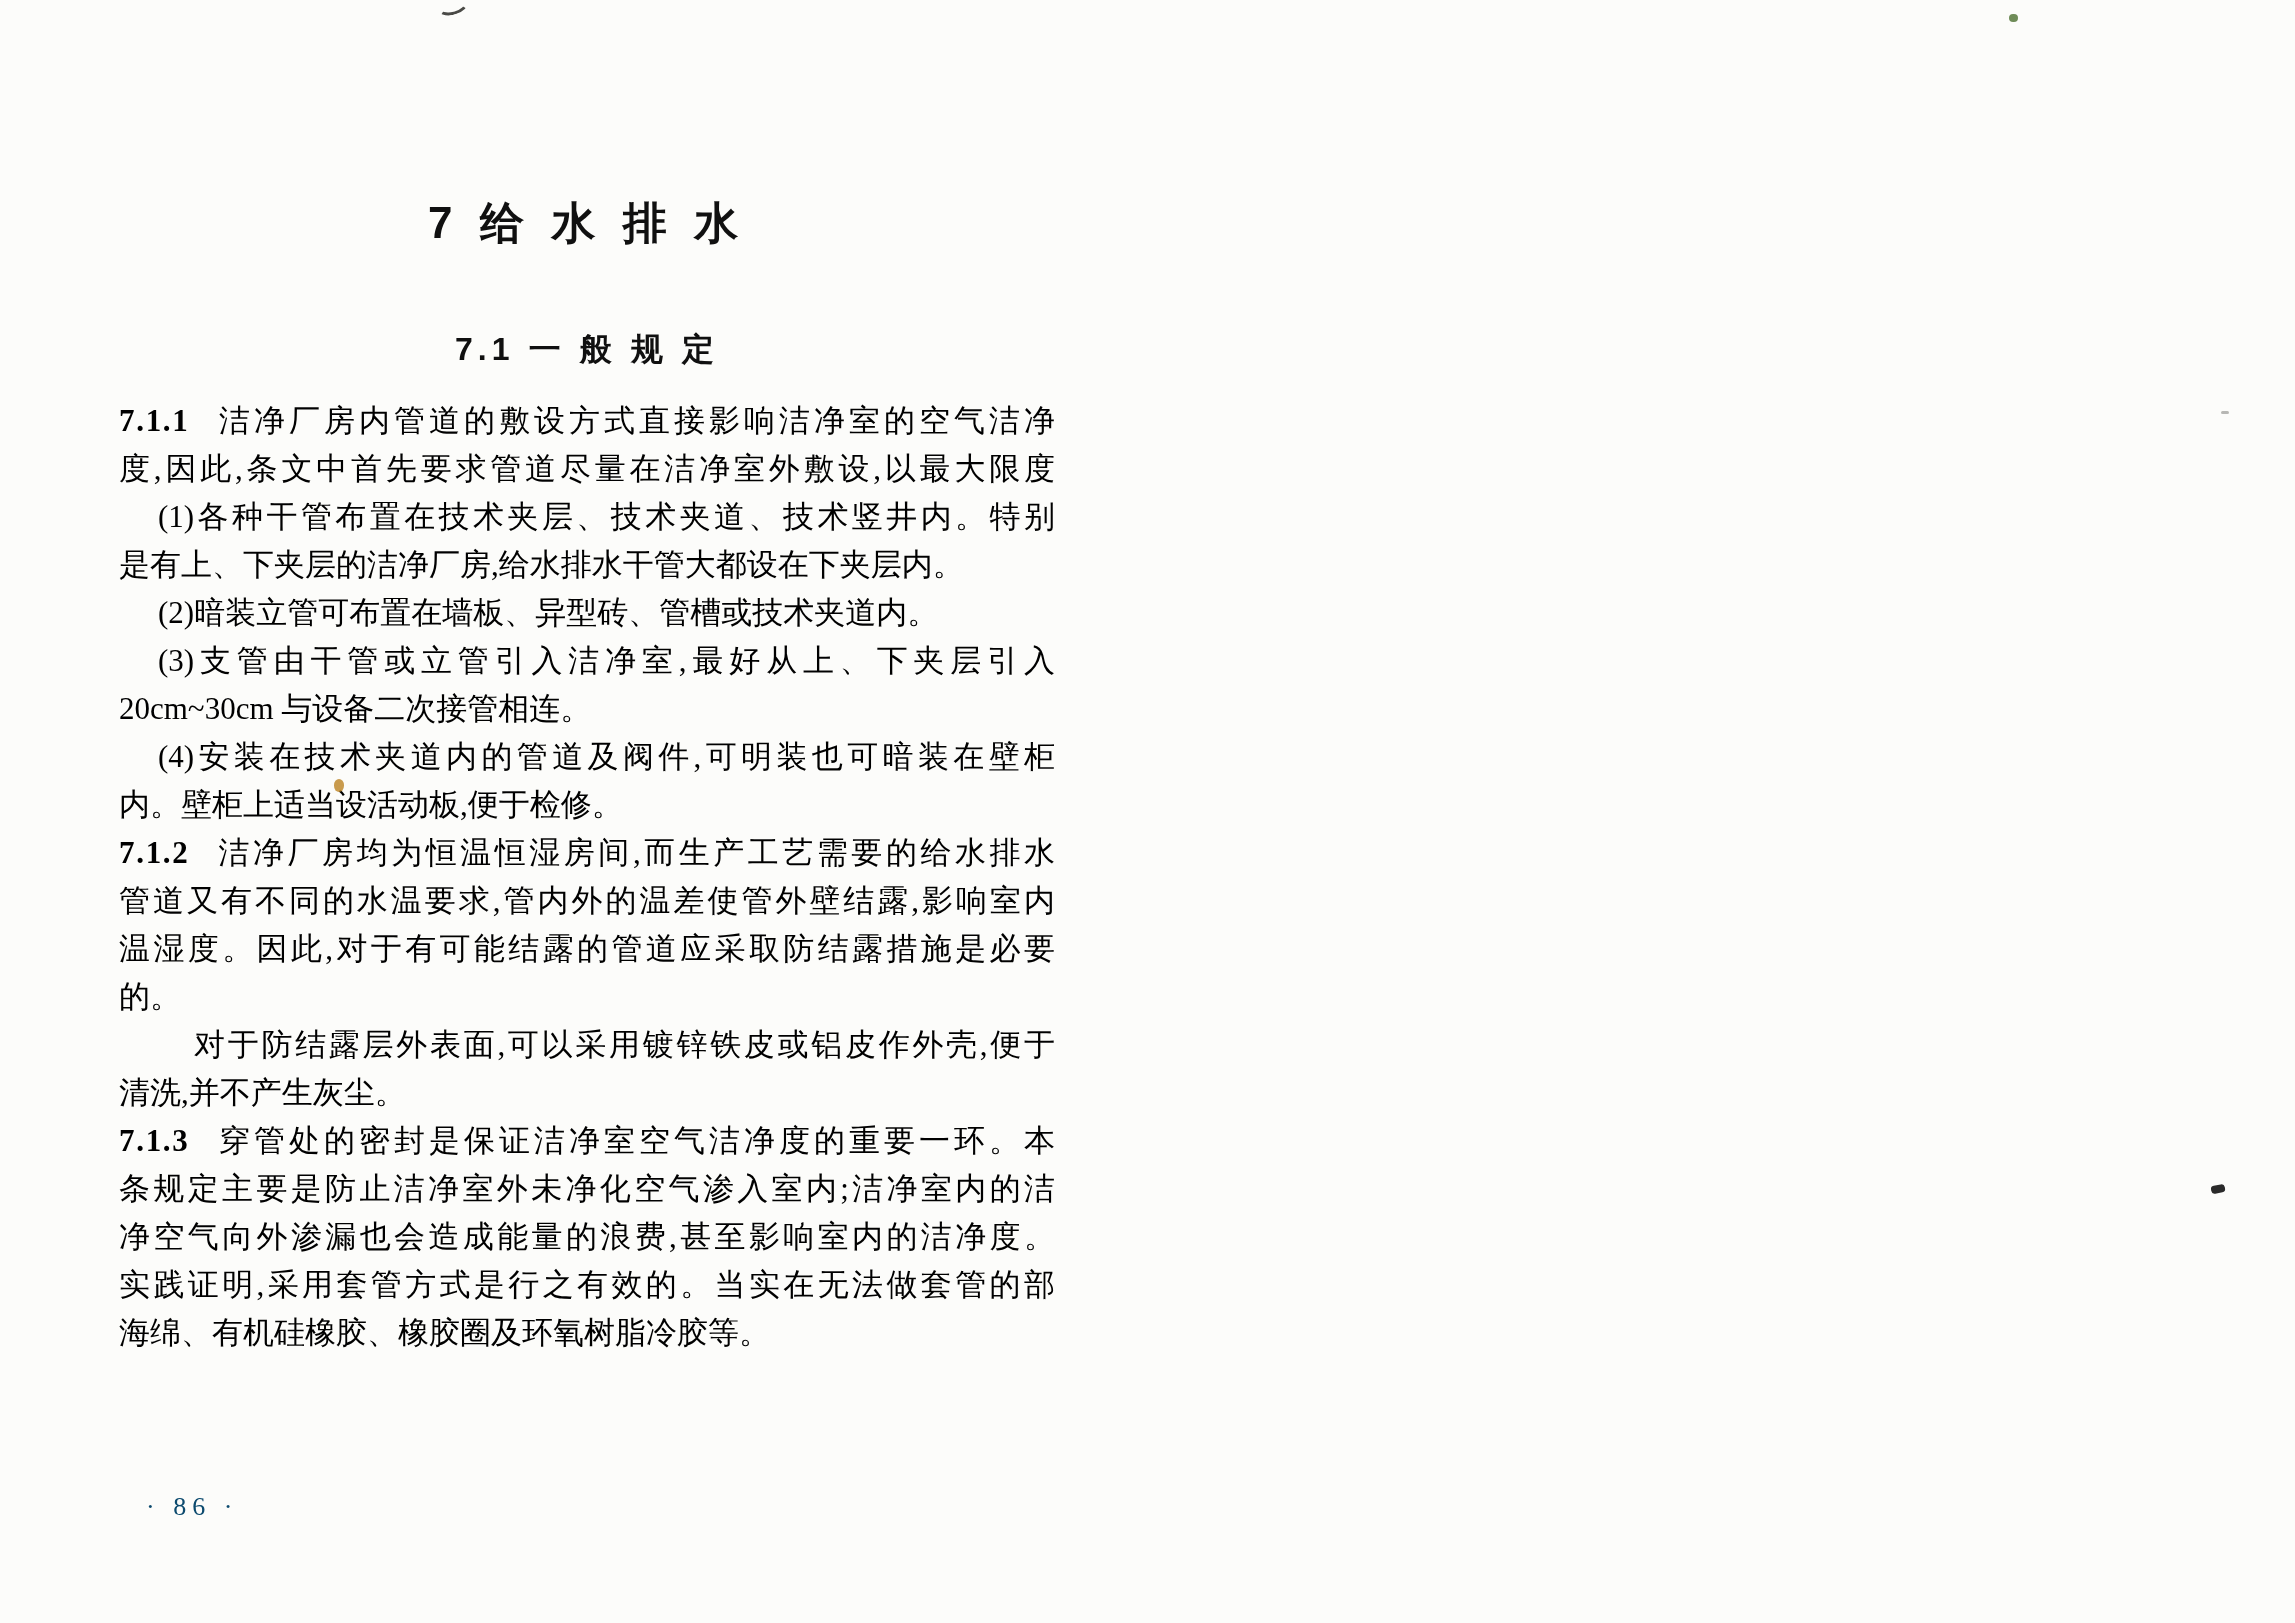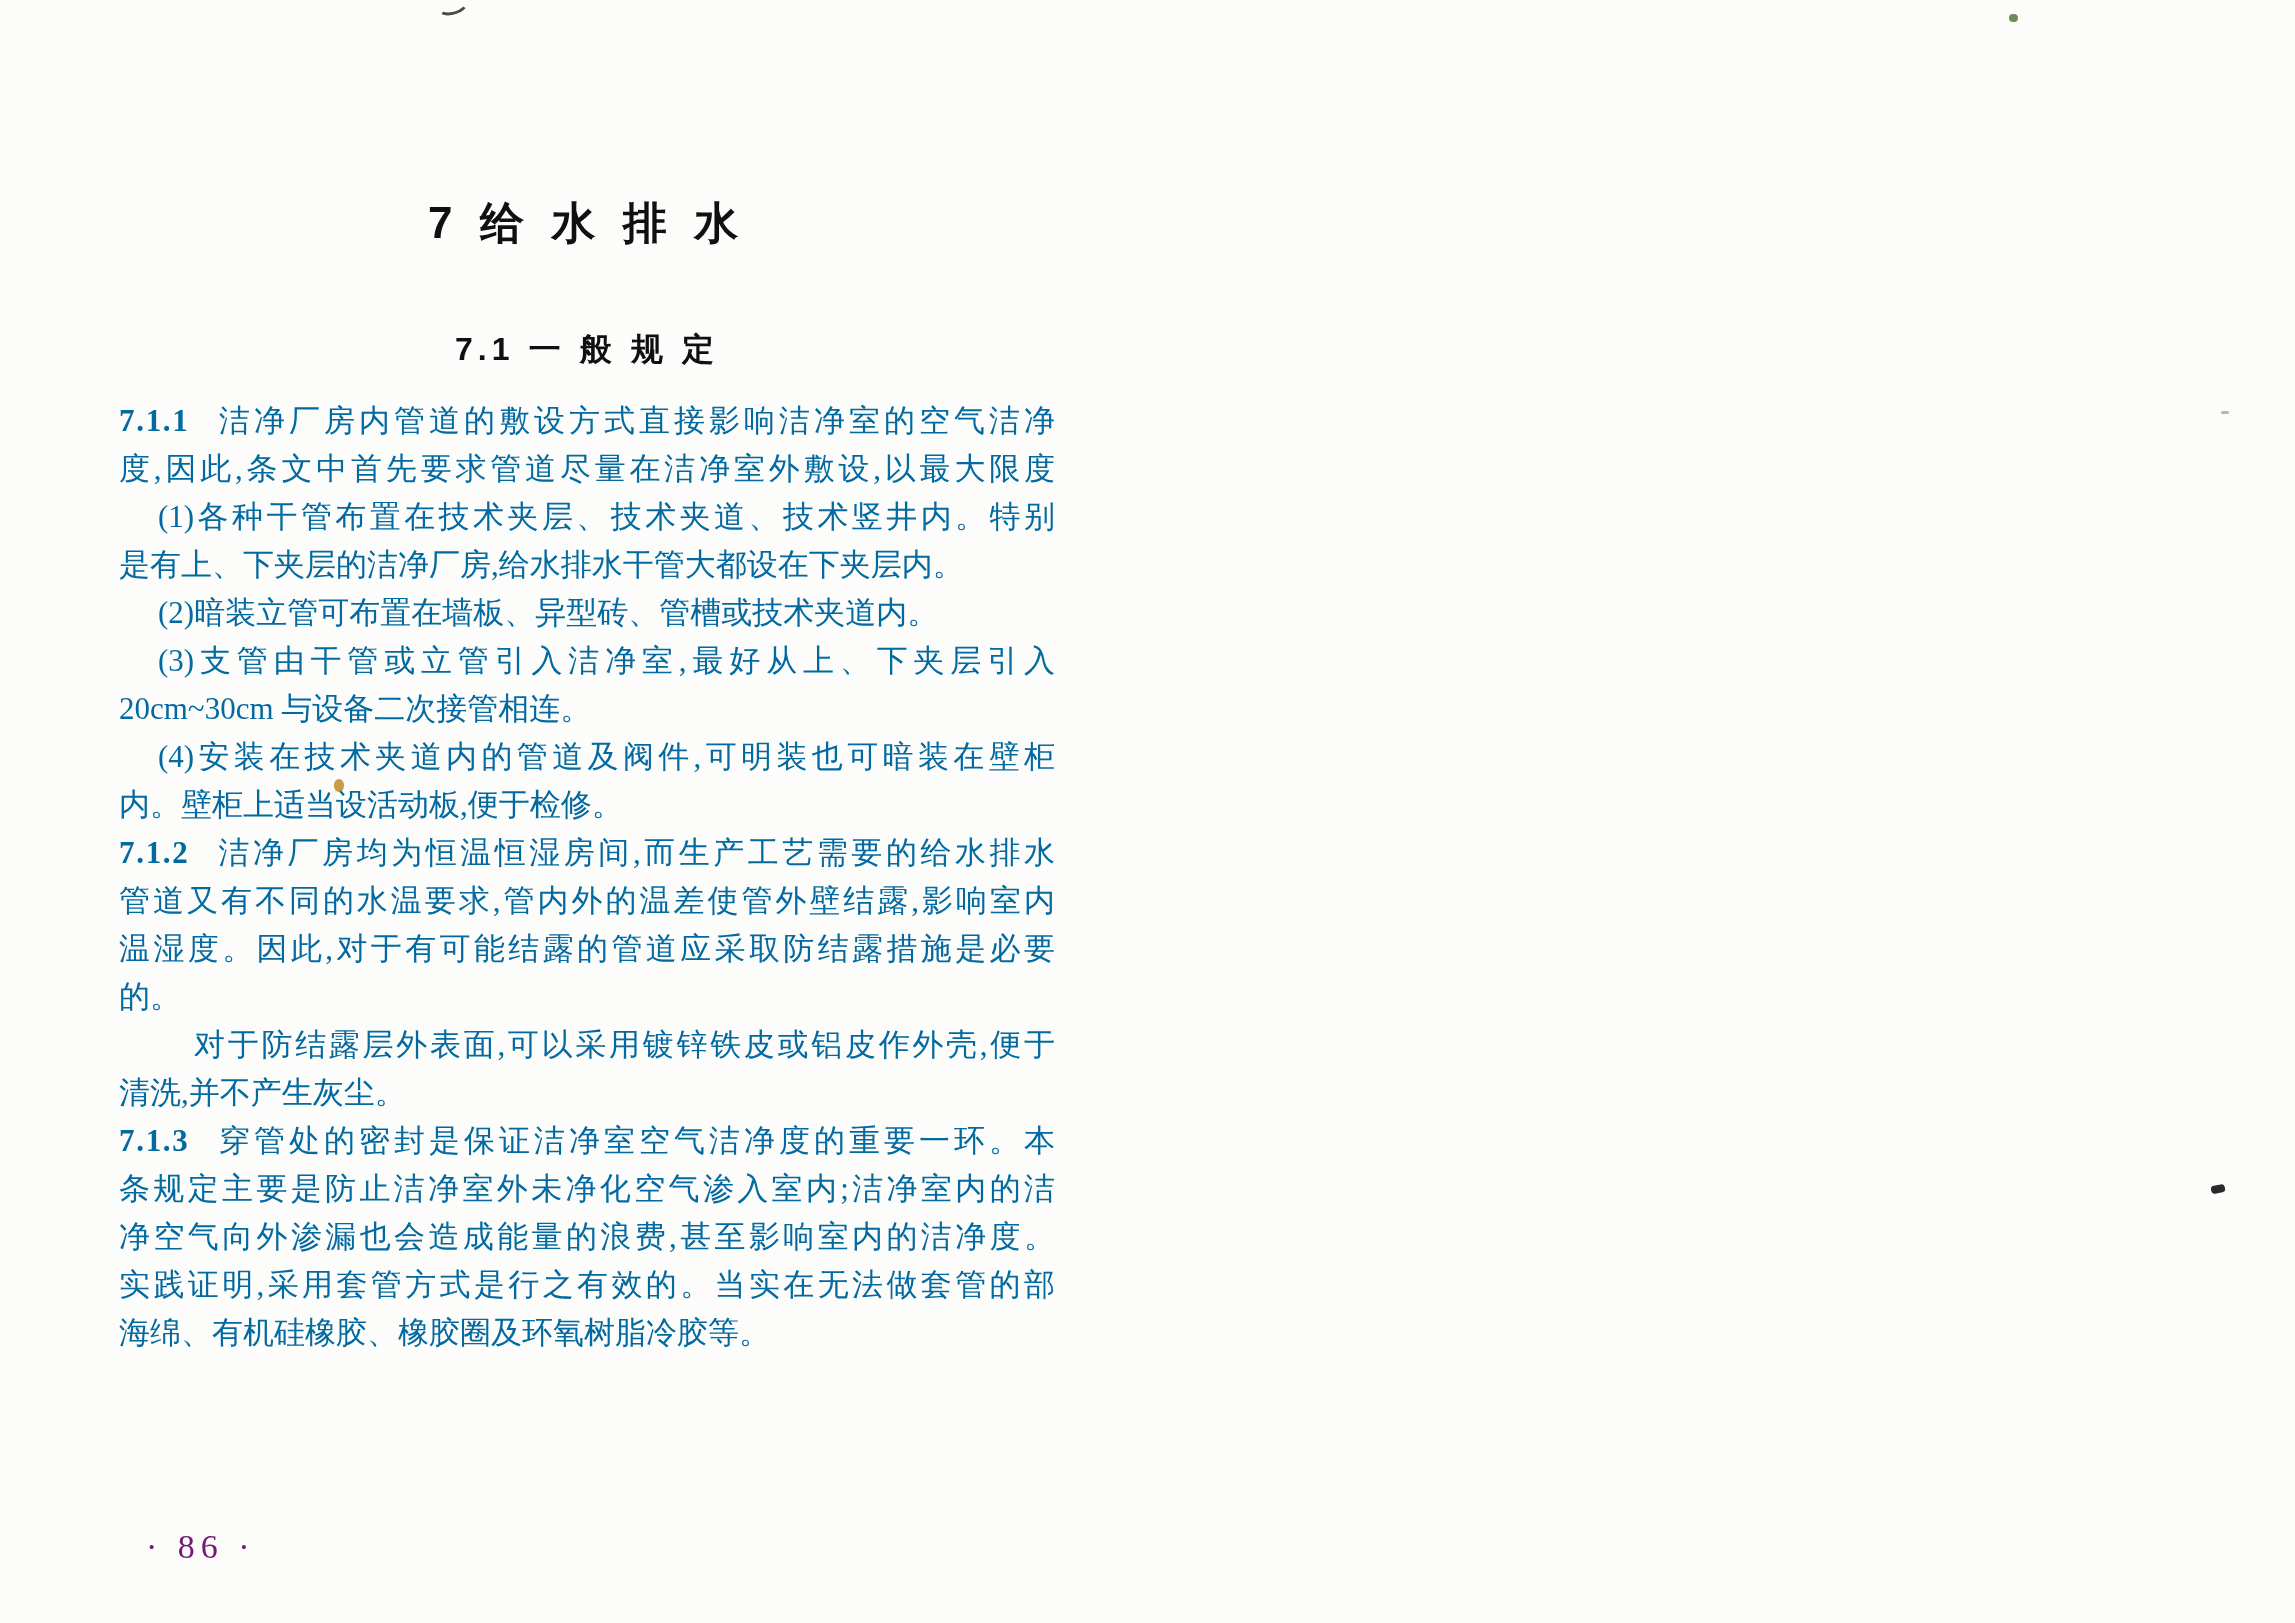--- a/index.html
+++ b/index.html
@@ -29,33 +29,33 @@
 
   .lines { position: absolute; }
   #lines-left  { left: 119px;  top: 397px; width: 936px; }
 
   .line {
     height: 48px; line-height: 48px;
     font-size: 31px;
     text-align: justify; text-align-last: justify;
     text-justify: inter-ideograph;
     white-space: nowrap;
-    color: #0369a1;
+    color: #000000;
   }
   .line.end { text-align-last: left; }
   .line b {
     font-weight: bold; margin-right: 25.5px;
     font-family: "Liberation Serif", serif; letter-spacing: 1.7px;
   }
   .line.ind1 { text-indent: 39px; }
   .line.ind2 { text-indent: 75px; }
 
   .page-number {
-    position: absolute; font-size: 34px; letter-spacing: 6px;
-    color: #701a75; font-family: "Liberation Serif", serif; margin-top: 36px;
+    position: absolute; font-size: 26px; letter-spacing: 6px;
+    color: #0c4a6e; font-family: "Liberation Serif", serif;
   }
   #page-number-left  { left: 146px;  top: 1492px; }
 
   
   .ink-squiggle {
     position: absolute; left: 436px; top: -5.1px; width: 25.5px; height: 13.6px;
     border: 3.4px solid transparent; border-bottom: 3.4px solid #4a4a46;
     border-radius: 50%; transform: rotate(-14deg);
   }
   .ink-dot-green {

